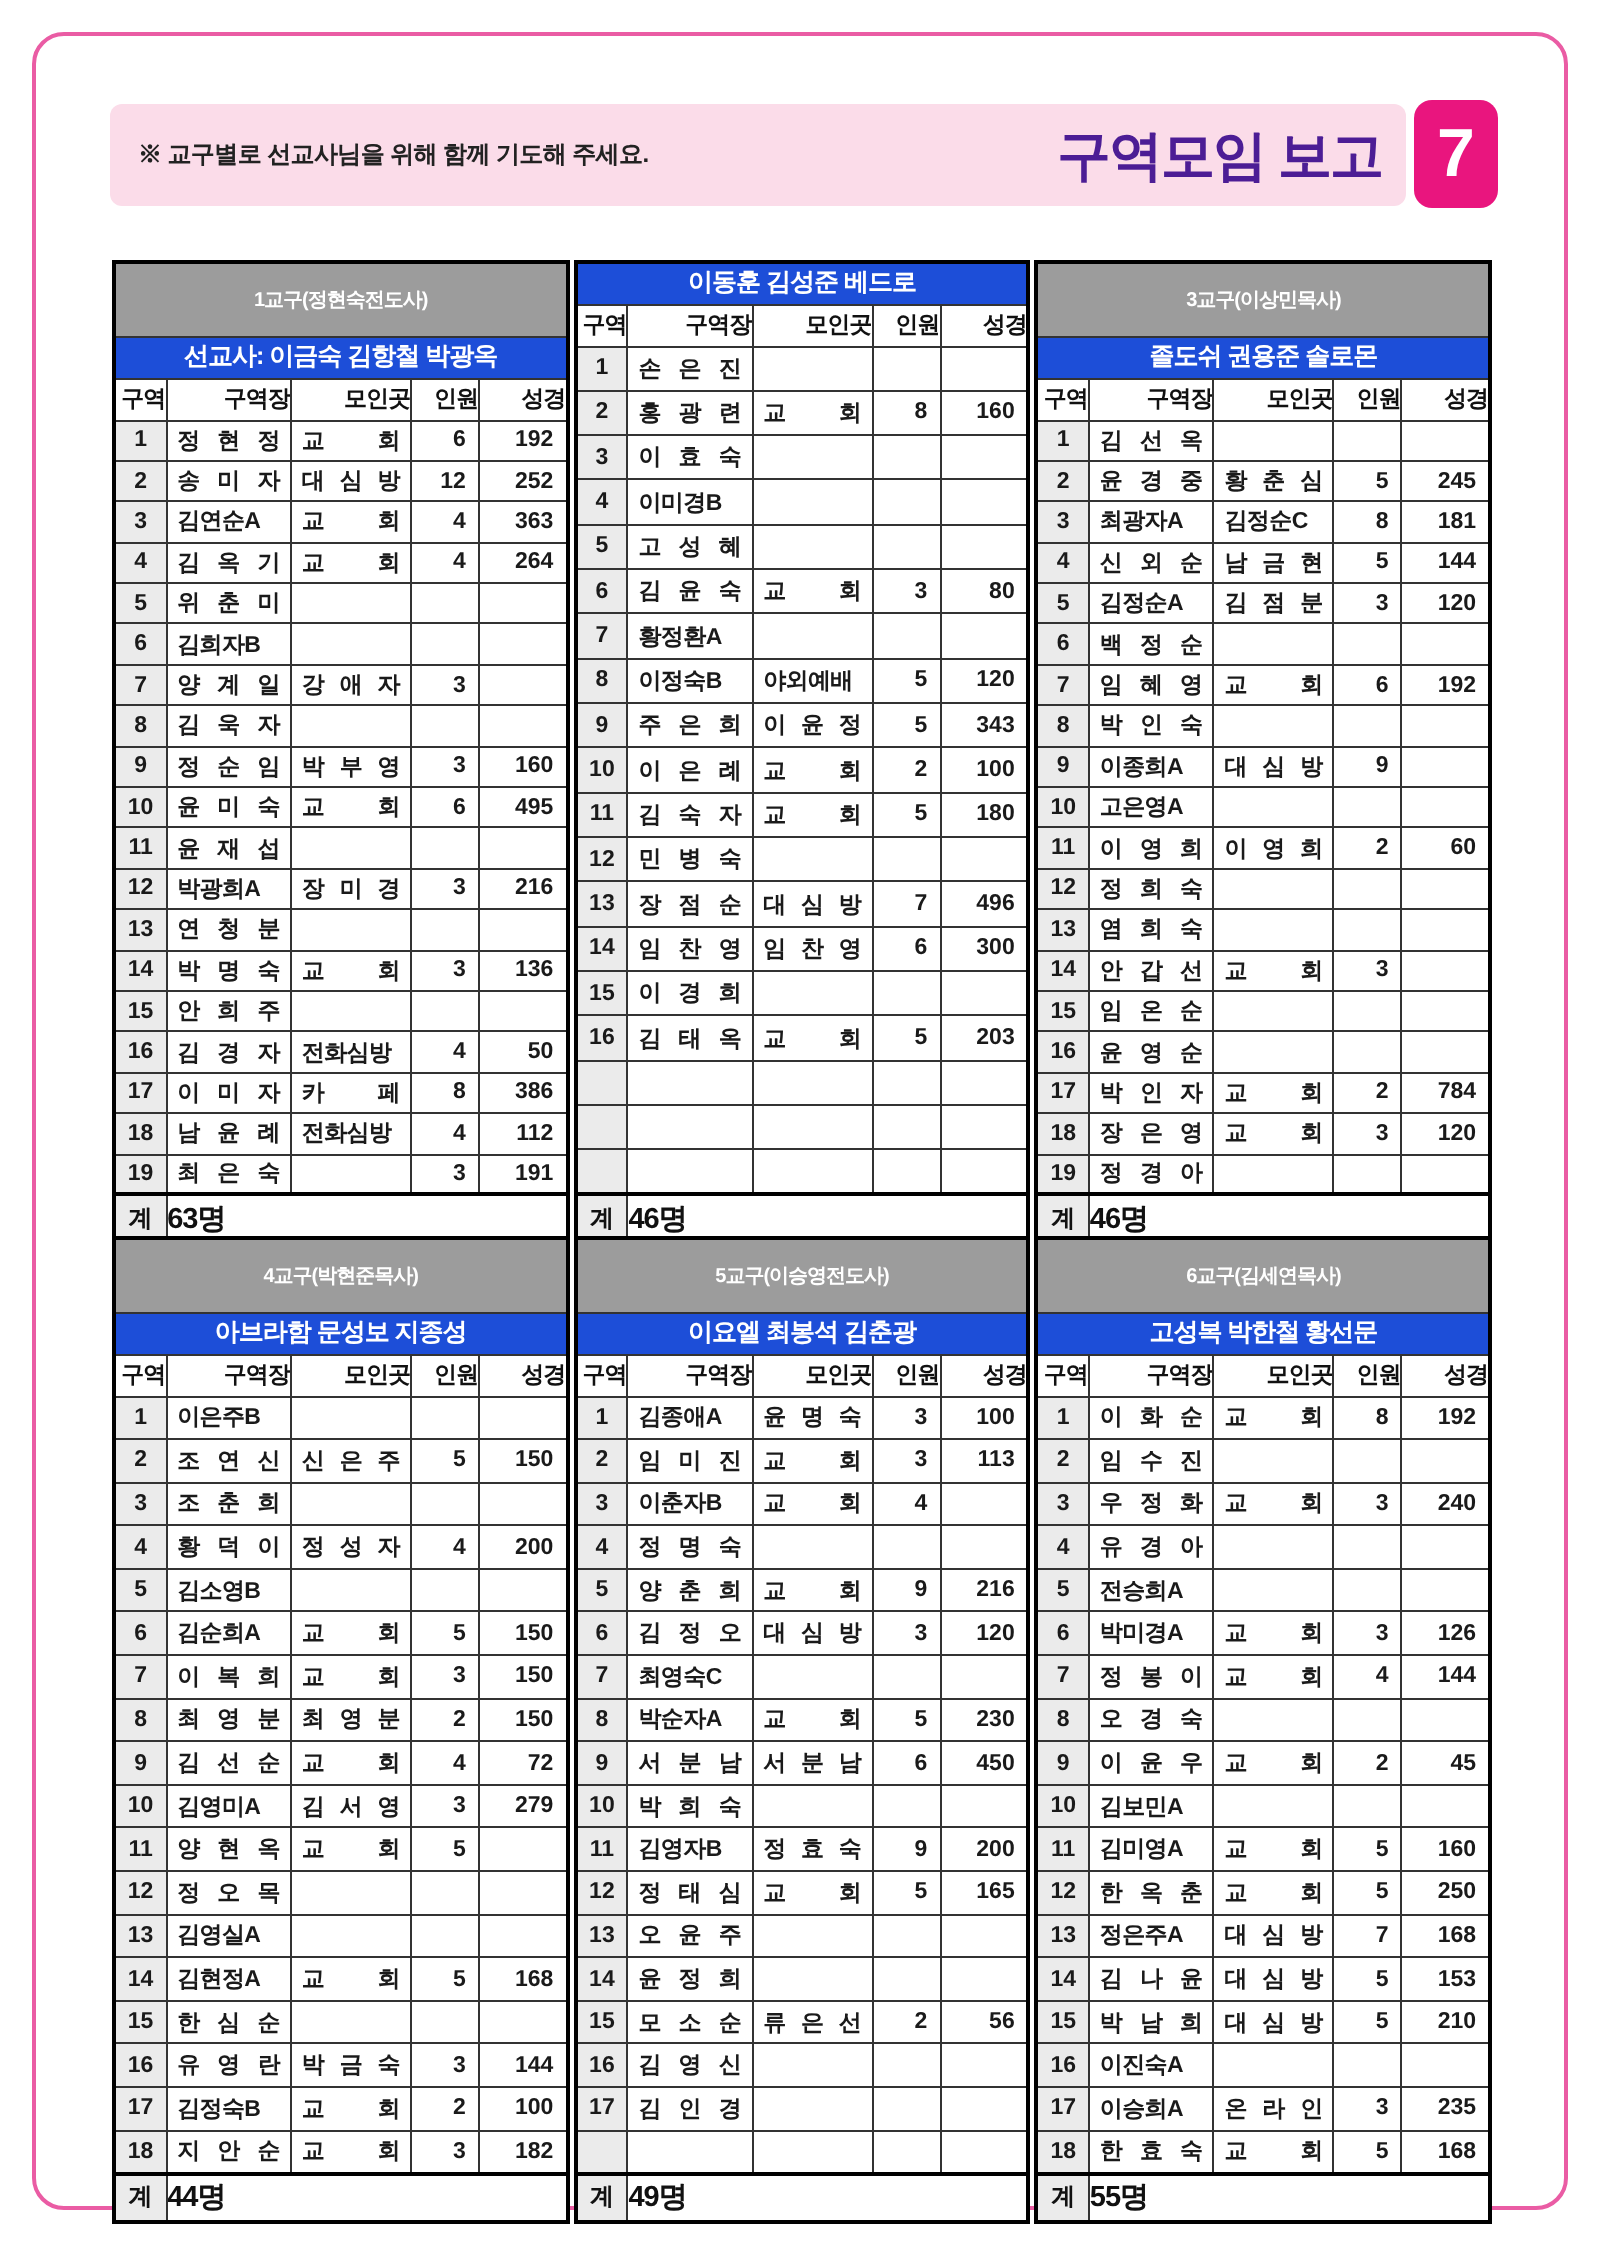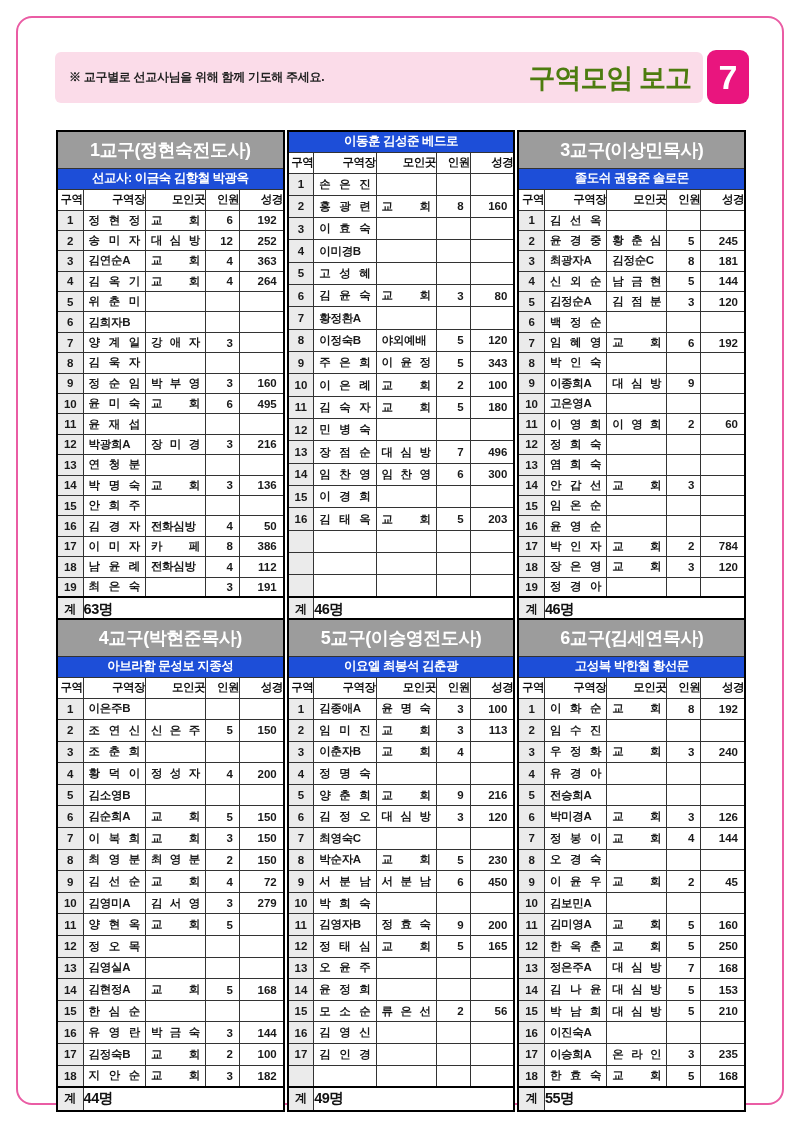--- a/index.html
+++ b/index.html
@@ -7,36 +7,36 @@
   body { width:800px; height:1121px; font-family:"Liberation Sans",sans-serif; color:#111; }
   .page { position:relative; width:800px; height:1121px; background:#fff; overflow:hidden; }
   .frame { position:absolute; left:16px; top:16px; right:16px; bottom:16px;
            border:2px solid #ea5ca4; border-radius:16px; }
 
   
   .band { position:absolute; left:55px; top:52px; width:648px; height:51px;
           background:#fbdce9; border-radius:6px; display:flex; align-items:center;
           justify-content:space-between; }
   .note { padding-left:14px; font-size:12px; font-weight:600; color:#222; letter-spacing:-0.3px;text-align:right; }
-  .page-title { padding-right:12px; font-size:27px; font-weight:800; color:#4d7c0f; letter-spacing:-1px; }
+  .page-title { padding-right:12px; font-size:27px; font-weight:800; color:#4c1d95; letter-spacing:-1px; }
   .badge { position:absolute; left:707px; top:50px; width:42px; height:54px;
            background:#e9157e; border-radius:9px; color:#fff; display:flex;
            align-items:center; justify-content:center; font-size:34px; font-weight:800; }
 
   
   .tables-row { position:absolute; left:56px; width:690px; display:flex; gap:2px; }
   .tables-row.top { top:130px; }
   .tables-row.bottom { top:618px; }
   .tables-row > table { flex:1 1 0; }
 
   table.grid { border-collapse:collapse; table-layout:fixed; border:2px solid #000; background:#fff; }
   .grid th, .grid td { border:1px solid #333; overflow:hidden; white-space:nowrap; }
   .w-num{width:11.5%} .w-name{width:27.5%} .w-place{width:26.5%} .w-cnt{width:15%} .w-bible{width:19.5%}
 
-  .t-title { background:#9c9c9c; color:#fff; font-size:18px; font-weight:700;
+  .t-title { background:#9c9c9c; color:#fff; font-size:10px; font-weight:700;
              height:37px; text-align:center; letter-spacing:-0.5px; }
   .t-sub   { background:#1d4ed8; color:#fff; font-size:12.5px; font-weight:700;
              height:21px; text-align:center; letter-spacing:-0.5px; }
   tr.cols th { background:#fff; color:#111; font-size:11.5px; font-weight:600;
                height:21px; text-align:right; letter-spacing:-0.5px; }
 
   tbody td { font-size:11.5px; font-weight:600; color:#1a1a1a; }
   .top tbody td { height:20.4px; }
   .bottom tbody td { height:21.6px; }
   td.c-num { background:#ebebeb; text-align:center; }

